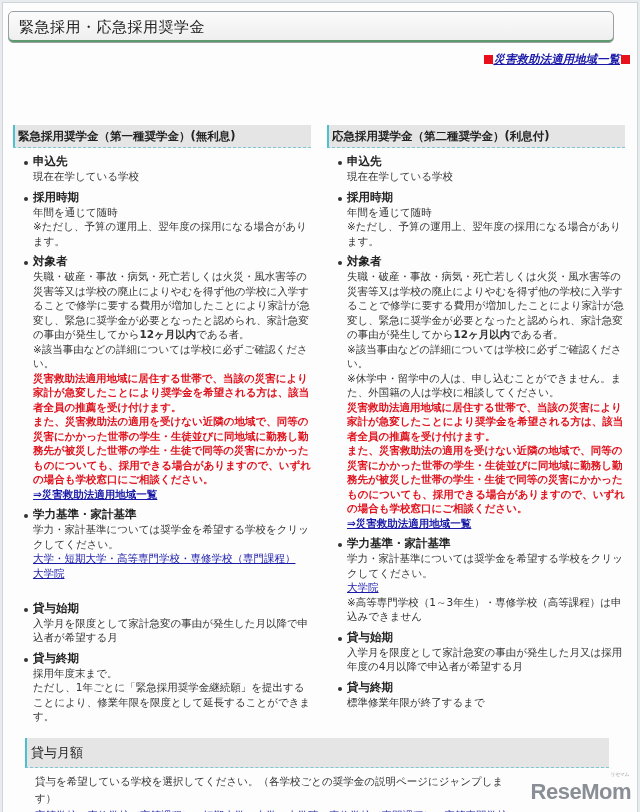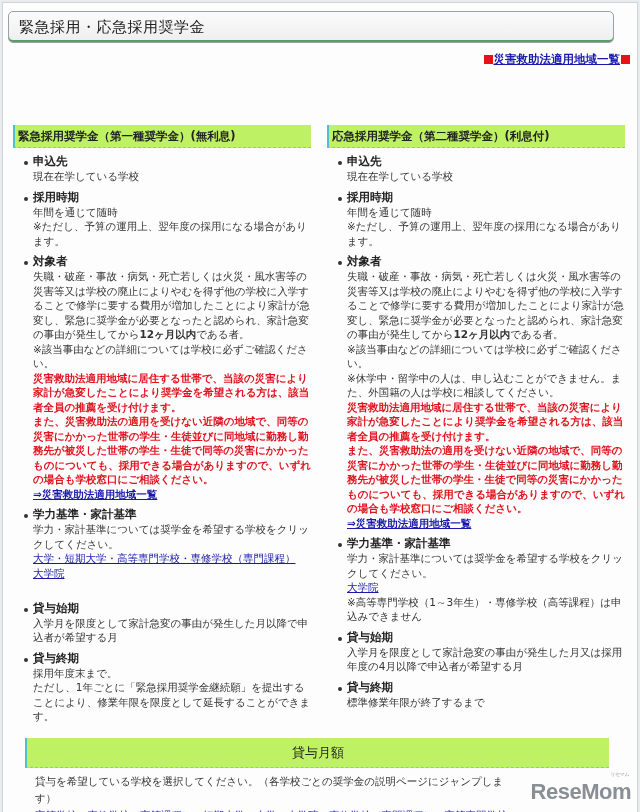--- a/index.html
+++ b/index.html
@@ -20,56 +20,56 @@
       background: linear-gradient(#fbfbfb, #eeeeee);
       box-shadow: inset 0 -2px 0 #5c9a6e;
     }
     .title-box h1 {
       margin: 0; padding: 6px 0 0 10px;
       font-size: 15px; font-weight: normal; color: #222;
       letter-spacing: 0.5px;
     }
     .top-link {
       position: absolute; right: 6px; top: 49px;
-      font-size: 11.5px; font-weight: bold;
+      font-size: 11.5px; font-weight: bold; font-style: italic;
     }
     .sq { display: inline-block; width: 9px; height: 9px; background: #e8101a; vertical-align: -1px; margin: 0 1px; }
     a, .link { color: #1a1aa8; text-decoration: underline; cursor: pointer; }
     .intro {
       position: absolute; left: 12px; top: 66px; width: 612px;
       font-size: 11.5px; line-height: 18.5px; color: #333;
     }
     .col {
       position: absolute; top: 122px; width: 298px;
     }
     .col.left { left: 10px; }
     .col.right { left: 324px; }
     .sec-head {
-      background: #bef264;
+      background: #e5e5e5;
       border-left: 2px solid #4cc0cf;
       border-bottom: 1px dashed #7cc7d3;
       font-size: 11.5px; font-weight: bold; color: #222;
       padding: 4px 4px 3px 3px; height: 15px; line-height: 15px;
       white-space: nowrap;
     }
     ul.items { list-style: none; margin: 6px 0 0 0; padding: 0 0 0 10px; }
     ul.items li { position: relative; padding-left: 10px; margin-bottom: 6px; }
     ul.items li::before {
       content: ""; position: absolute; left: 1px; top: 7px;
       width: 4px; height: 4px; border-radius: 50%; background: #333;
     }
     .item-title { font-size: 11.5px; font-weight: bold; color: #222; line-height: 15px; }
     .item-body { font-size: 10.5px; line-height: 14.5px; color: #333; }
     .item-body p { margin: 0; }
     .red { color: #e0141e; font-weight: bold; }
     .bold { font-weight: bold; }
     .sec2 {
       position: absolute; left: 22px; top: 735px; width: 584px;
     }
-    .sec2 .sec-head { font-size: 13px; height: 22px; line-height: 22px; font-weight: normal; padding-left: 4px; text-align: center; }
+    .sec2 .sec-head { font-size: 13px; height: 22px; line-height: 22px; font-weight: normal; padding-left: 4px; }
     .sec2-body {
       position: absolute; left: 32px; top: 770px; width: 480px;
       font-size: 10.5px; line-height: 17px; color: #333;
     }
     .logo {
       position: absolute; right: 6px; top: 776px;
       font-family: "Liberation Sans", sans-serif;
       font-weight: bold; font-size: 22px; color: #8a8f96; letter-spacing: -0.5px;
     }
     .logo small {

